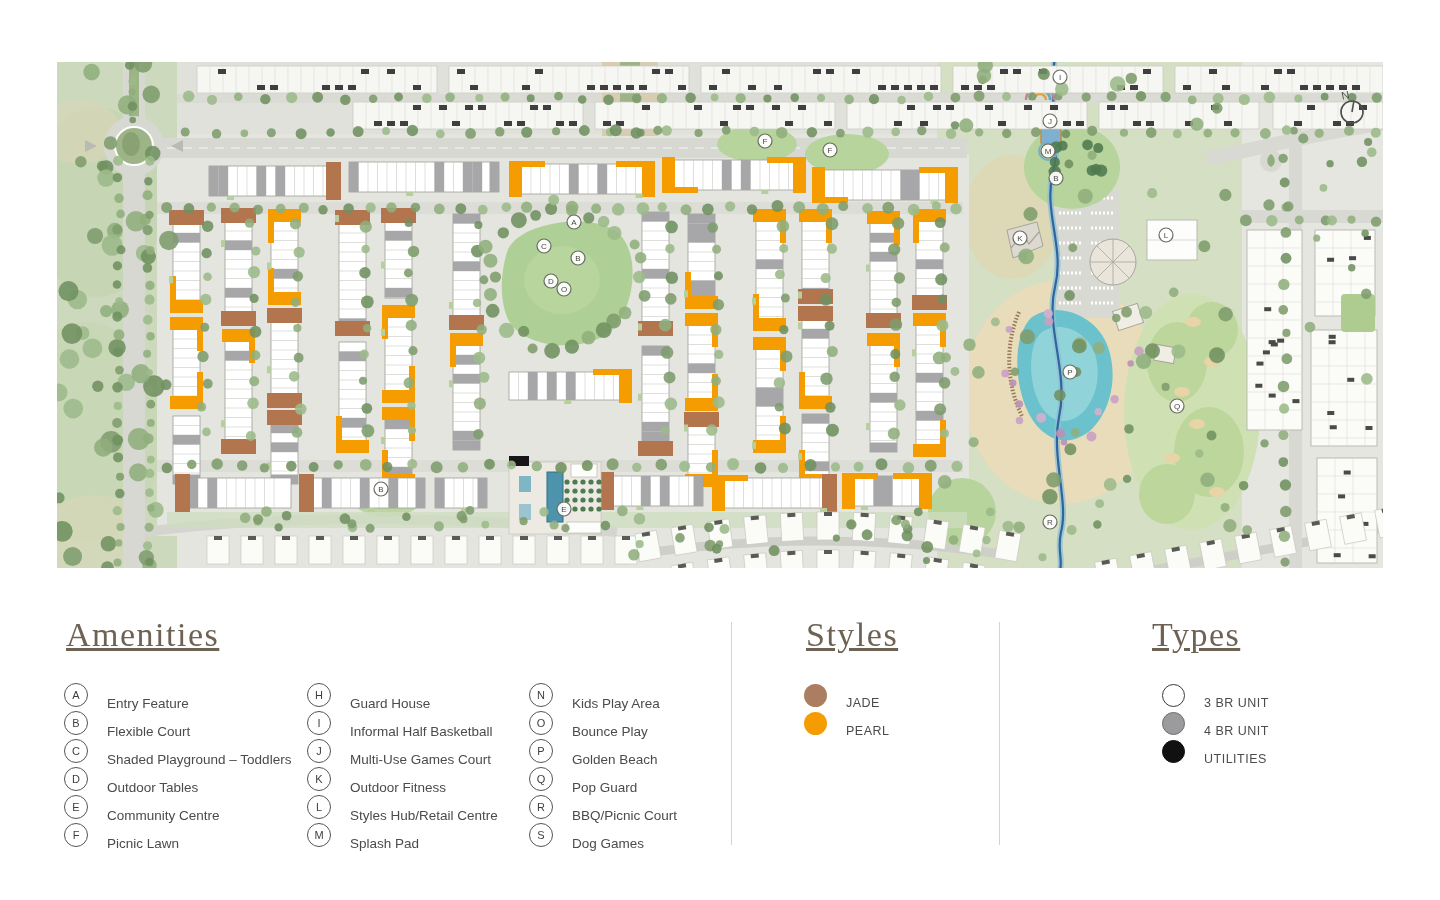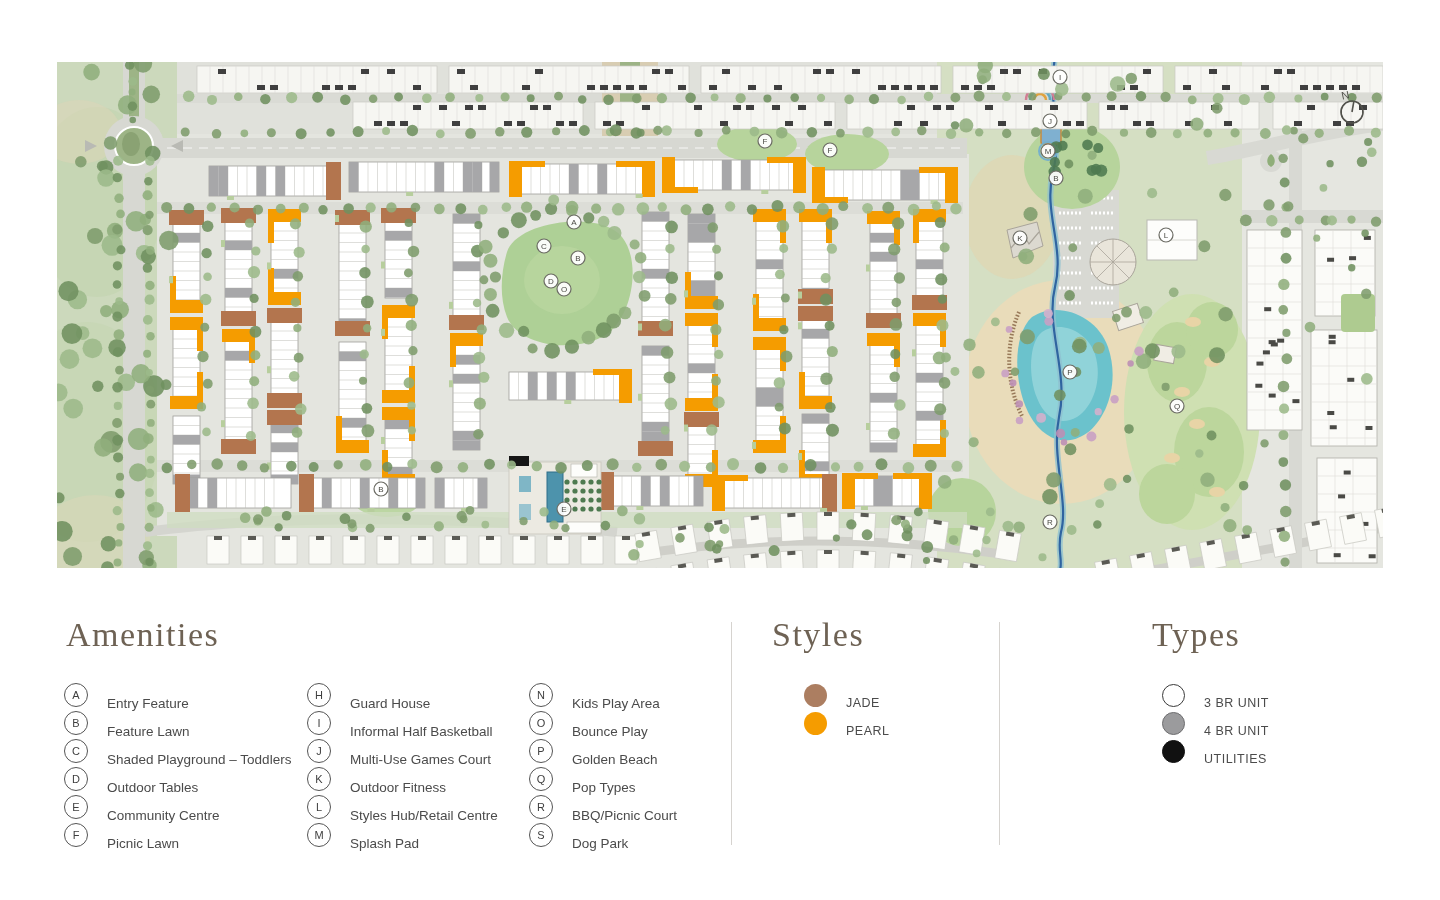--- a/index.html
+++ b/index.html
@@ -1,21 +1,21 @@
 <!DOCTYPE html>
 <html><head>
 <meta charset="utf-8">
 <style>
   html,body{margin:0;padding:0;background:#ffffff;}
   body{width:1440px;height:900px;position:relative;overflow:hidden;
        font-family:"Liberation Sans", sans-serif;color:#4b4b4b;}
   .map-frame{position:absolute;left:57px;top:62px;width:1326px;height:506px;overflow:hidden;}
   .map-frame svg{display:block;}
   .legend-title{position:absolute;font-family:"Liberation Serif", serif;font-weight:400;
-                font-size:34px;letter-spacing:1.5px;color:#6e6254;}
+                font-size:34px;letter-spacing:1.5px;color:#6e6254;text-decoration:underline;}
   .divider{position:absolute;width:1px;background:#d6d3cf;}
   .leg-col{position:absolute;}
   .leg-row{display:flex;align-items:center;height:28px;}
   .leg-letter{width:22px;height:22px;border:1.3px solid #55555
   2;border:1.3px solid #555;border-radius:50%;
               display:flex;align-items:center;justify-content:center;
               font-size:11px;color:#3e3e3e;flex:0 0 22px;background:#fff;}
   .leg-label{margin-left:19px;font-size:13.5px;color:#4b4b4b;white-space:nowrap;margin-top:16px;}
   .swatch{width:23px;height:23px;border-radius:50%;flex:0 0 23px;box-sizing:border-box;}
   .leg-label.caps{font-size:12.5px;letter-spacing:.5px;}
@@ -1975,21 +1975,21 @@
 </div>
 
 <div class="legend-title" style="left:66px;top:616px;">Amenities</div>
 <div id="amen-col-0" class="leg-col" style="left:64px;top:681px;">
     <div class="leg-row">
       <div class="leg-letter">A</div>
       <div class="leg-label">Entry Feature</div>
     </div>
     <div class="leg-row">
       <div class="leg-letter">B</div>
-      <div class="leg-label">Feature Lawn</div>
+      <div class="leg-label">Flexible Court</div>
     </div>
     <div class="leg-row">
       <div class="leg-letter">C</div>
       <div class="leg-label">Shaded Playground – Toddlers</div>
     </div>
     <div class="leg-row">
       <div class="leg-letter">D</div>
       <div class="leg-label">Outdoor Tables</div>
     </div>
     <div class="leg-row">
@@ -2035,36 +2035,36 @@
     <div class="leg-row">
       <div class="leg-letter">O</div>
       <div class="leg-label">Bounce Play</div>
     </div>
     <div class="leg-row">
       <div class="leg-letter">P</div>
       <div class="leg-label">Golden Beach</div>
     </div>
     <div class="leg-row">
       <div class="leg-letter">Q</div>
-      <div class="leg-label">Pop Types</div>
+      <div class="leg-label">Pop Guard</div>
     </div>
     <div class="leg-row">
       <div class="leg-letter">R</div>
       <div class="leg-label">BBQ/Picnic Court</div>
     </div>
     <div class="leg-row">
       <div class="leg-letter">S</div>
-      <div class="leg-label">Dog Park</div>
+      <div class="leg-label">Dog Games</div>
     </div>
   </div>
 
 <div class="divider" style="left:731px;top:622px;height:223px;"></div>
 <div class="divider" style="left:999px;top:622px;height:223px;"></div>
 
-<div class="legend-title" style="left:772px;top:616px;">Styles</div>
+<div class="legend-title" style="left:806px;top:616px;">Styles</div>
 <div id="styles-col" class="leg-col" style="left:804px;top:681px;text-align:center;">
     <div class="leg-row">
       <div class="swatch" style="background: rgb(172, 126, 97);"></div>
       <div class="leg-label caps">JADE</div>
     </div>
     <div class="leg-row">
       <div class="swatch" style="background: rgb(245, 156, 0);"></div>
       <div class="leg-label caps">PEARL</div>
     </div>
   </div>

